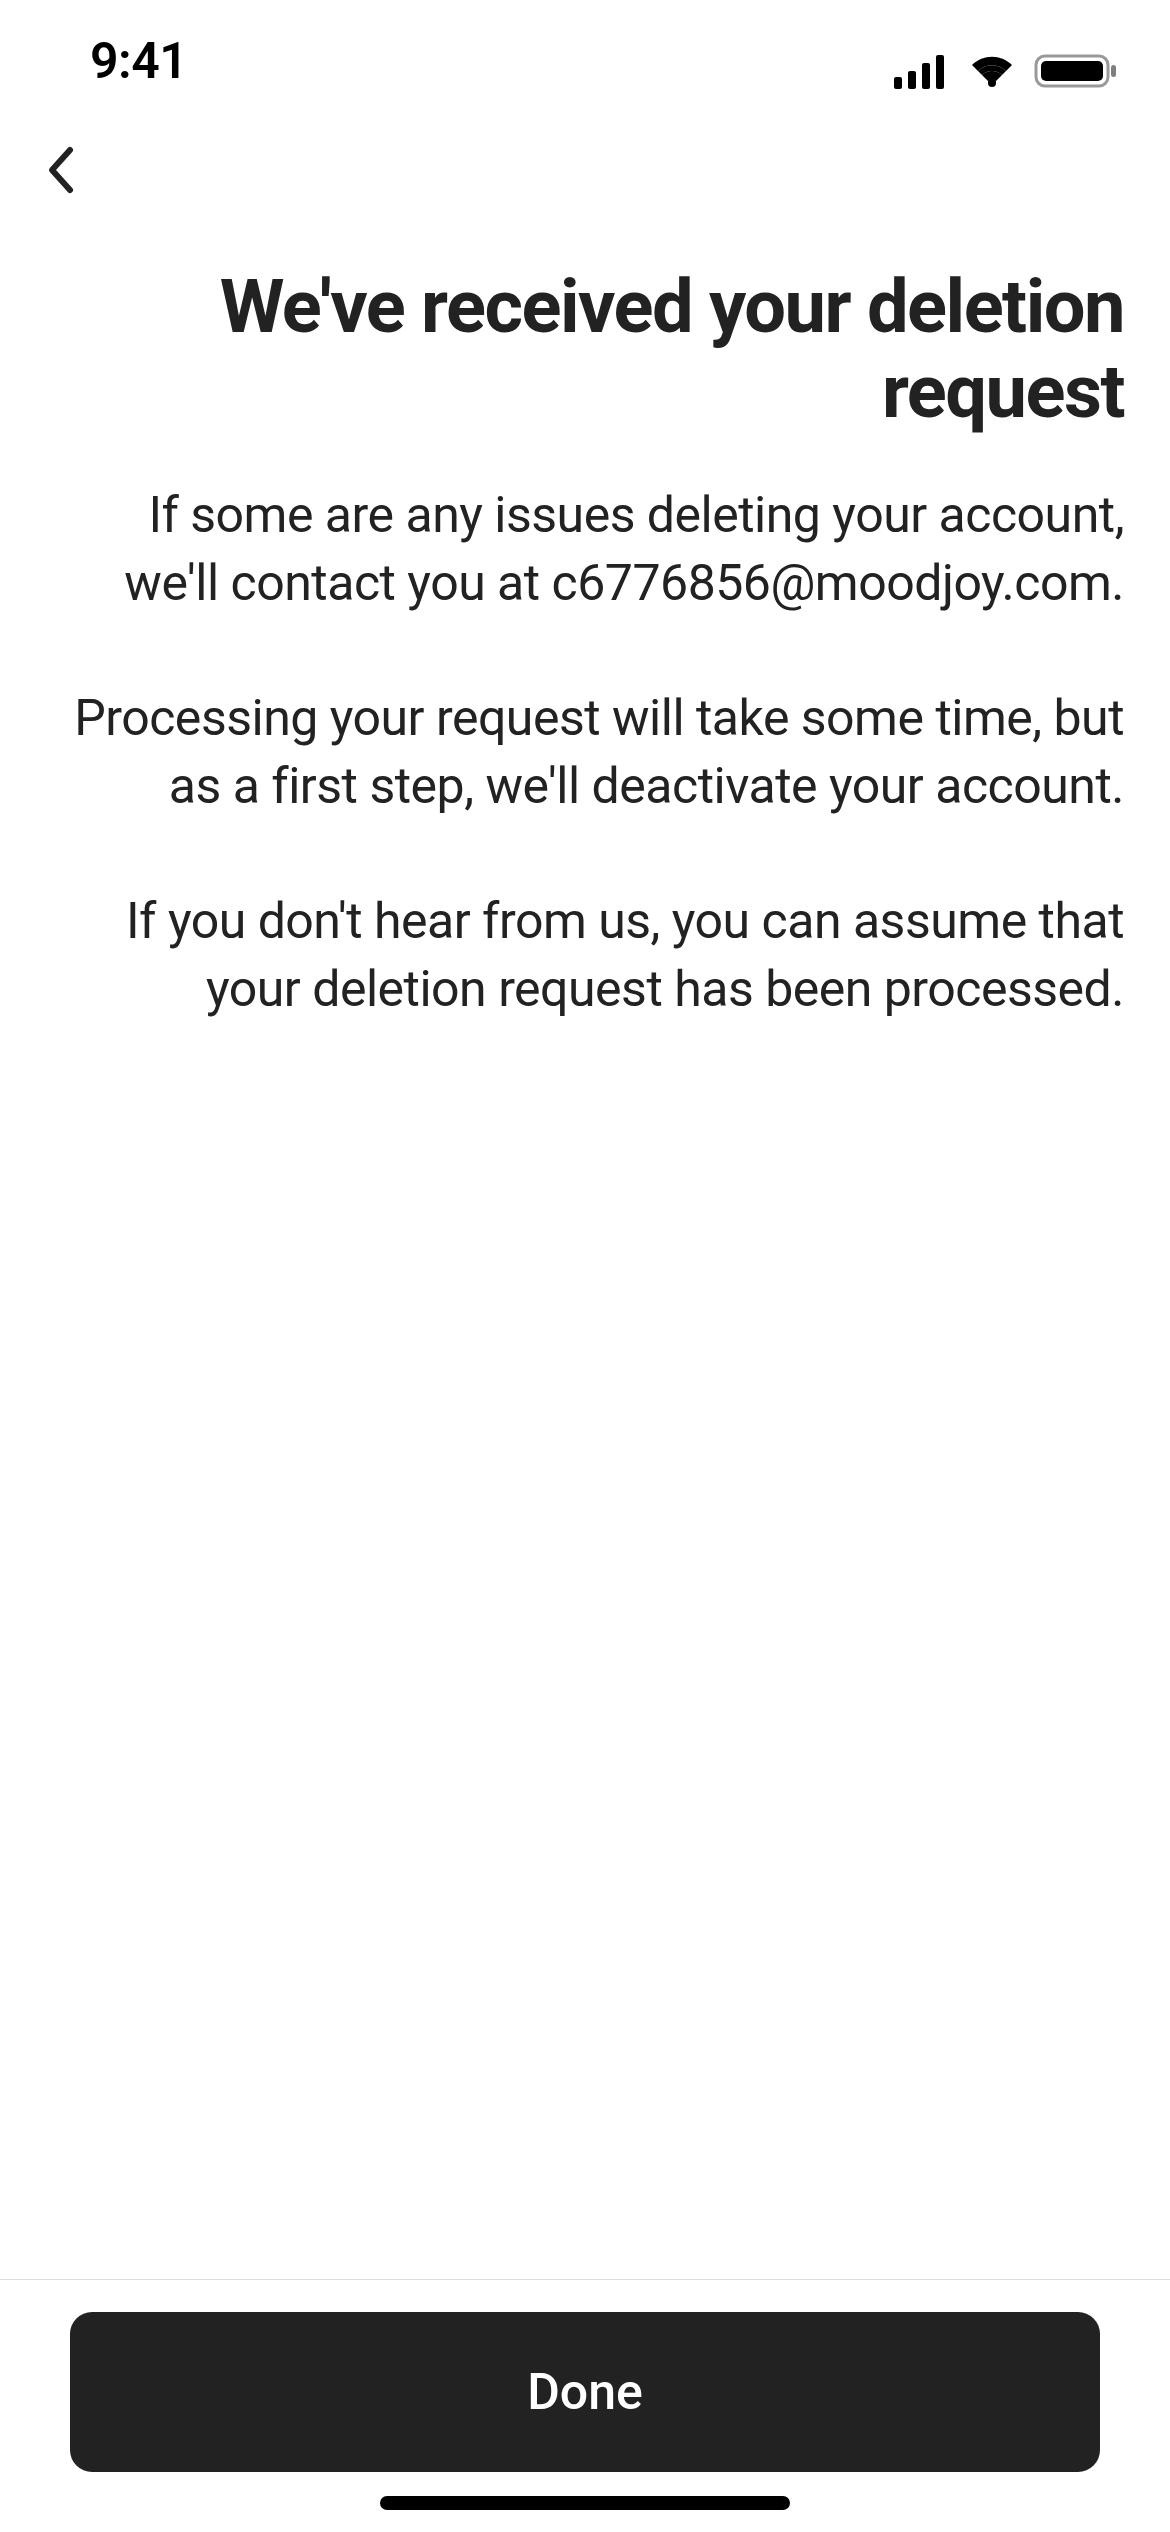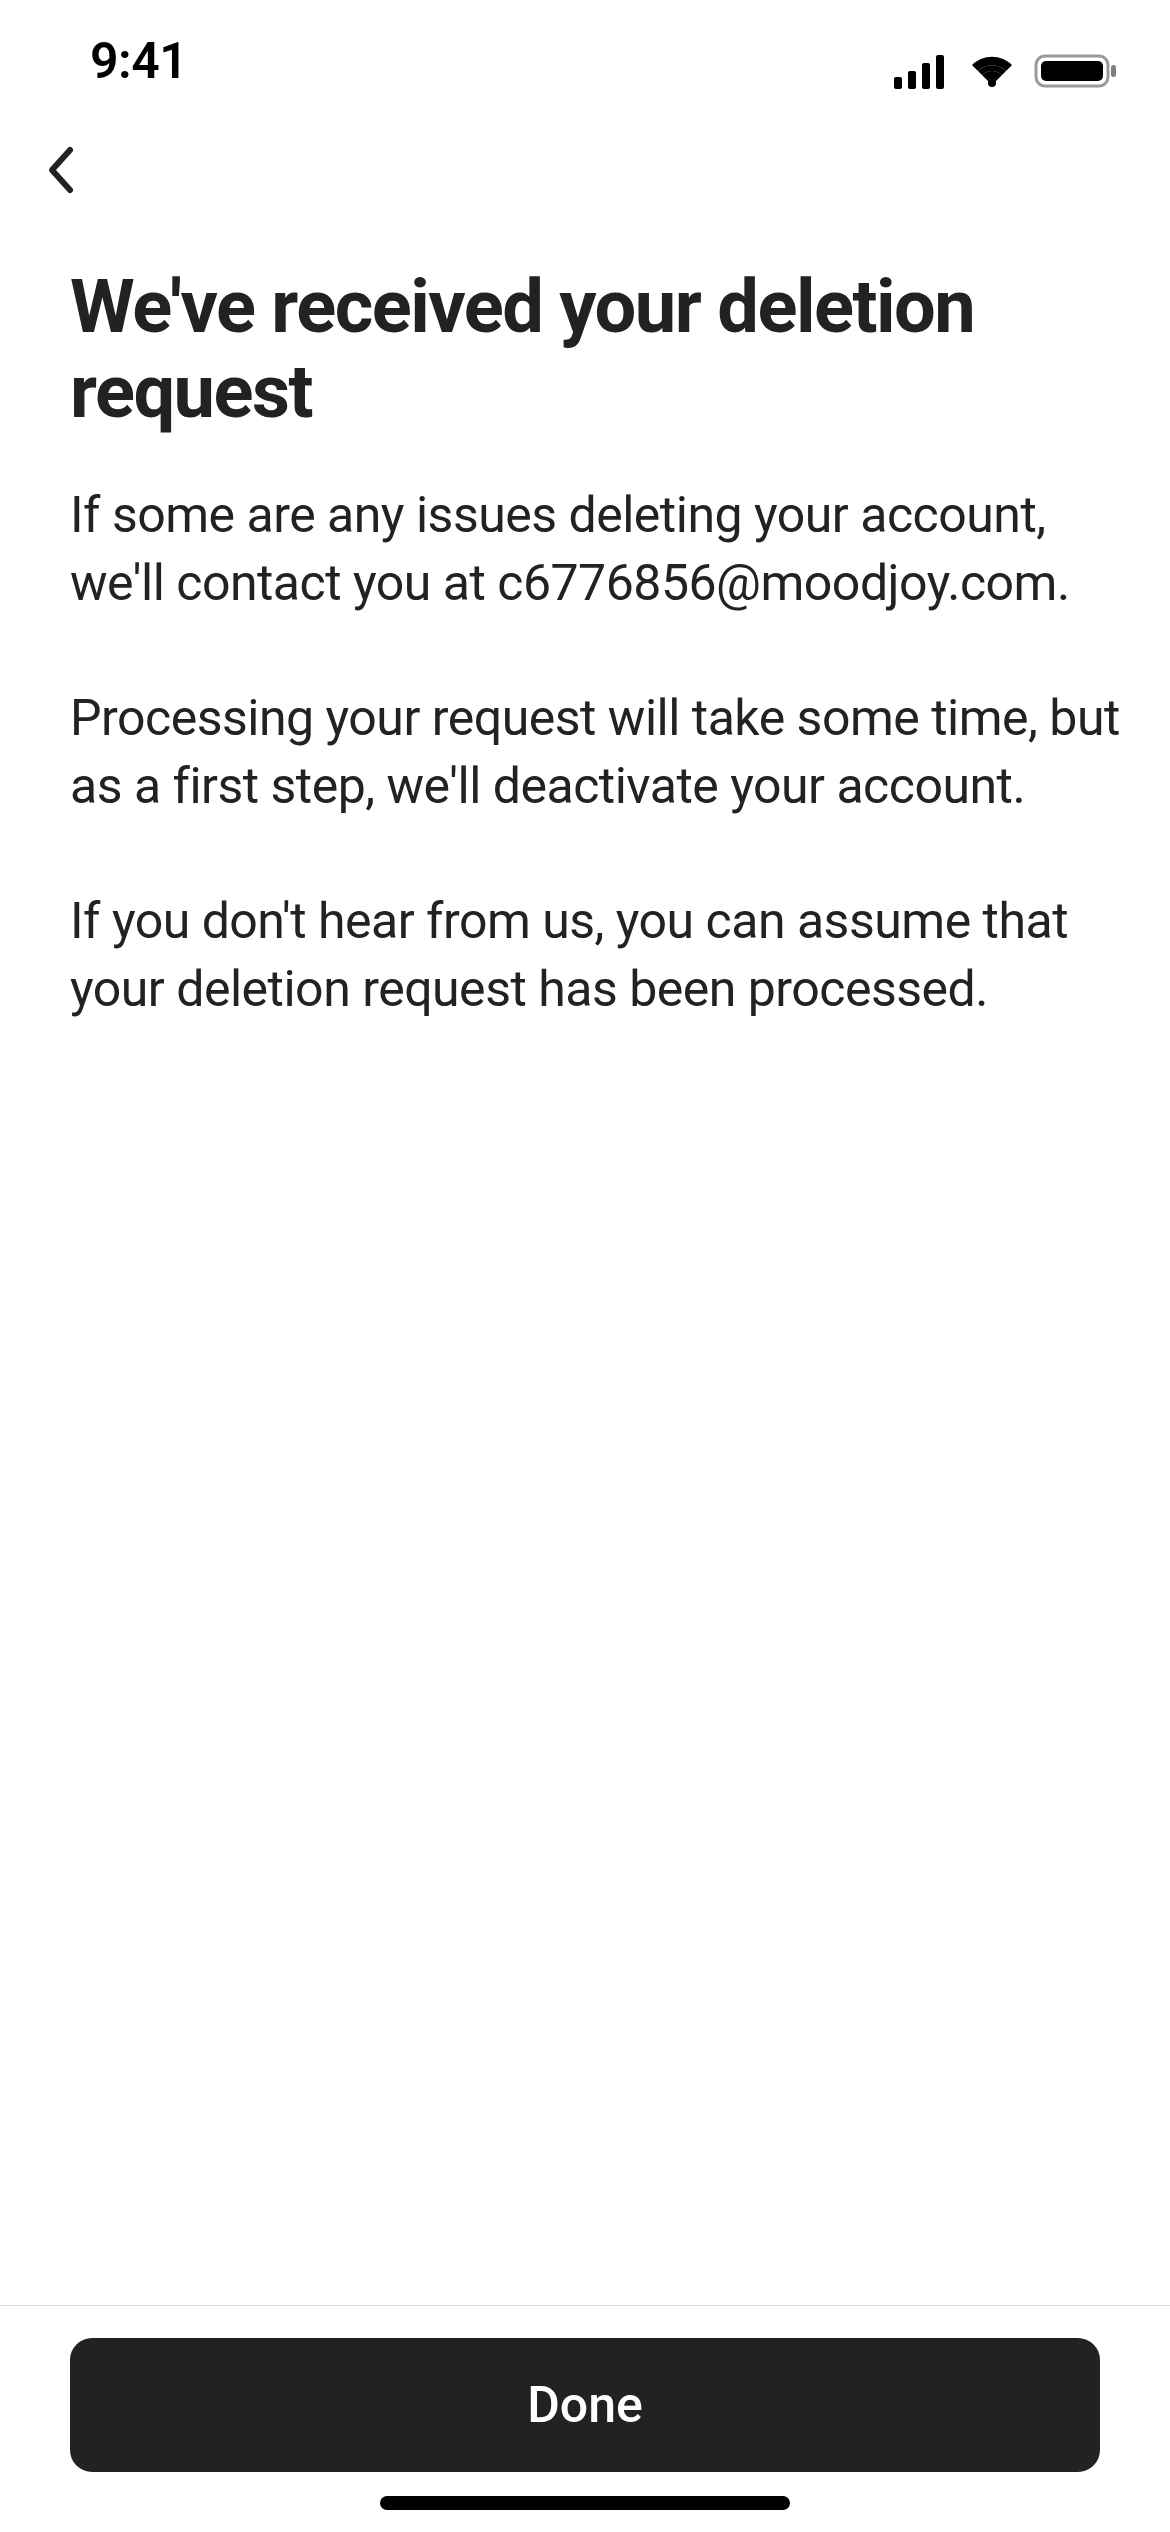--- a/index.html
+++ b/index.html
@@ -43,21 +43,22 @@
     .back-button {
       padding: 30px 40px 20px 40px;
       display: inline-block;
     }
     .back-button svg {
       display: block;
     }
     
     
     .content {
-      padding: 40px 34px 0 70px;
+      padding: 40px 46px 0 70px;
+      text-align: right;
     }
     .page-title {
       font-size: 74px;
       font-weight: 700;
       color: #222222;
       line-height: 1.15;
       letter-spacing: -1.5px;
       margin-bottom: 48px;
     }
     .body-text {
@@ -81,21 +82,21 @@
     .footer {
       position: absolute;
       bottom: 0;
       left: 0;
       right: 0;
       border-top: 1px solid #dddddd;
       padding: 32px 70px 60px 70px;
     }
     .done-button {
       width: 100%;
-      height: 134px;
+      height: 160px;
       background: #222222;
       border: none;
       border-radius: 22px;
       color: #ffffff;
       font-size: 50px;
       font-weight: 500;
       cursor: pointer;
       font-family: inherit;
     }
     

